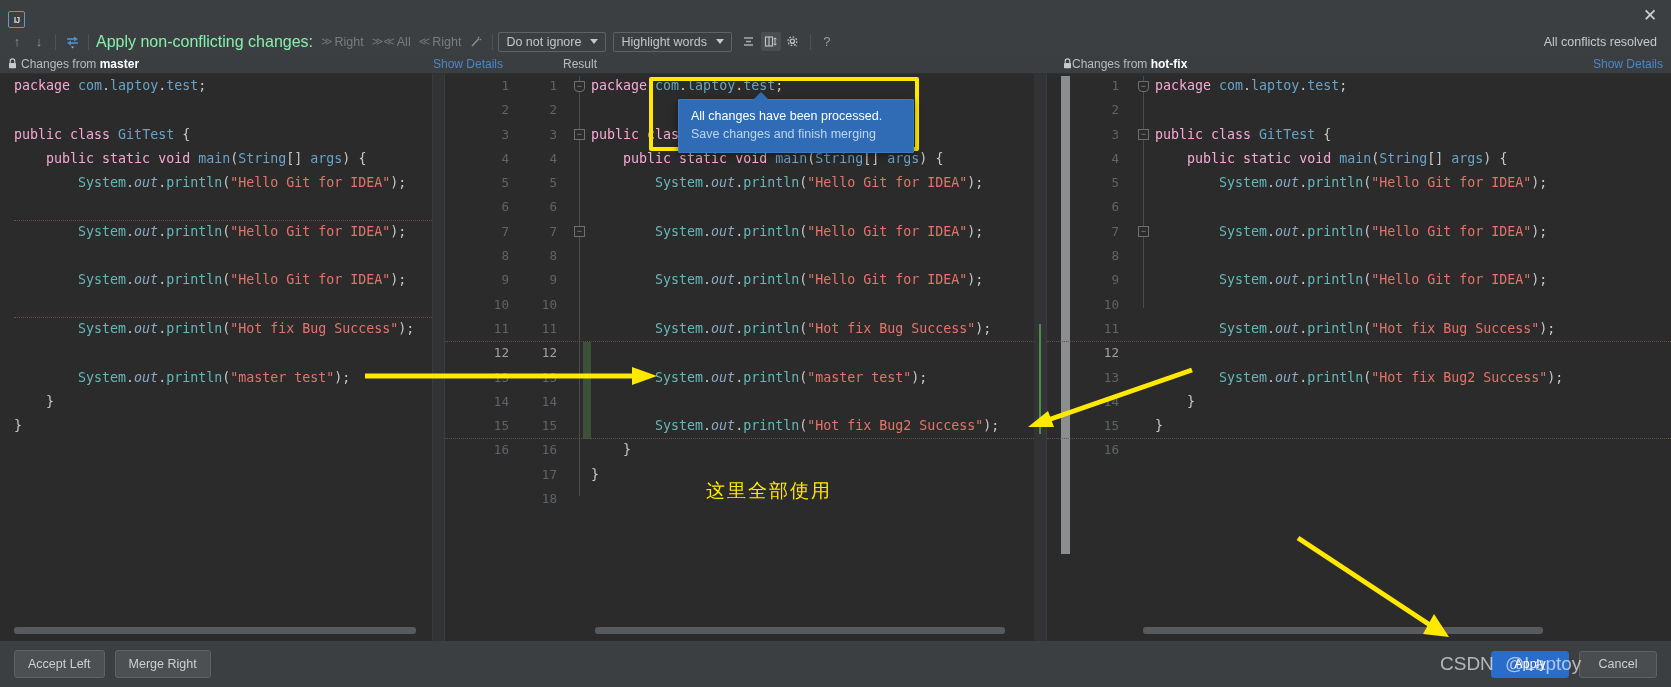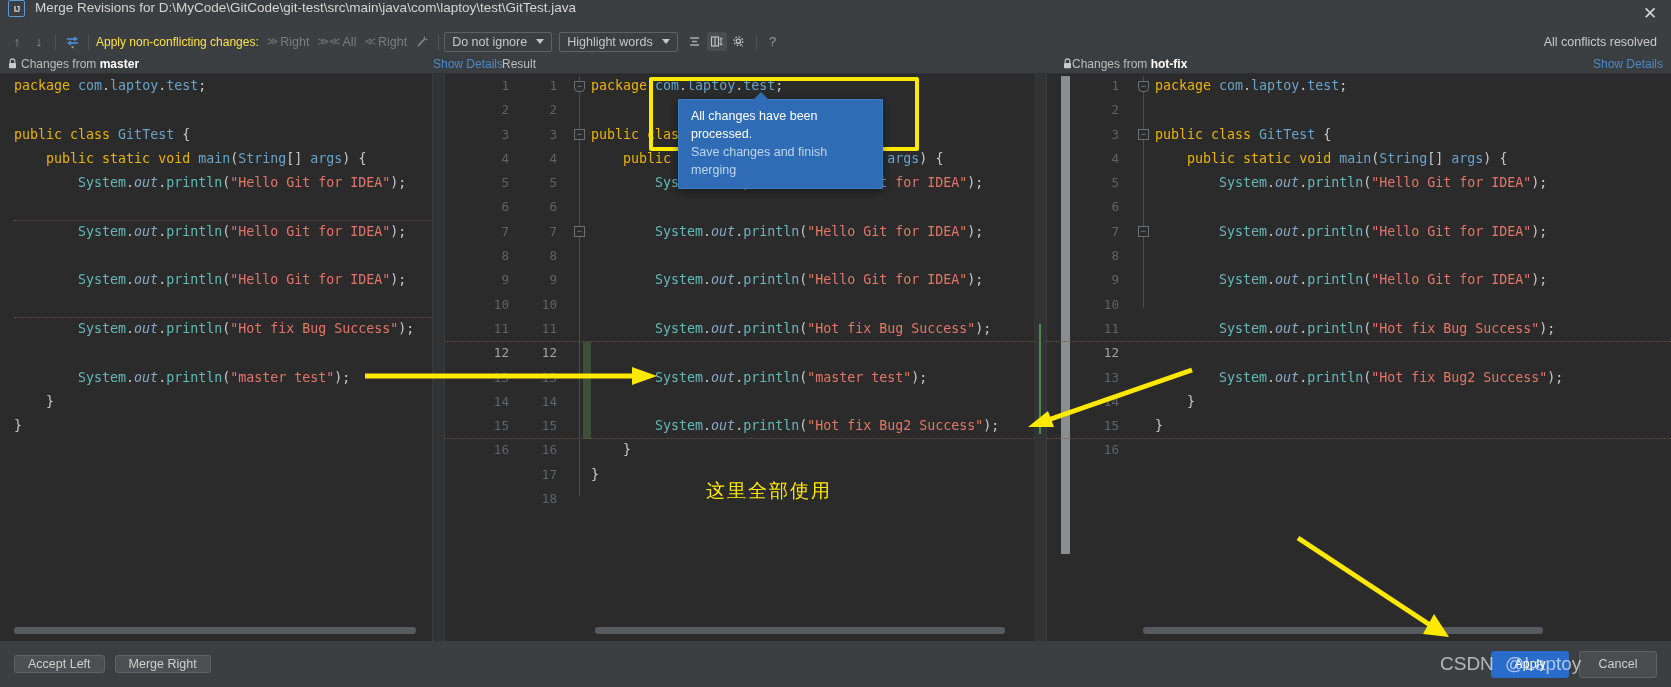--- a/index.html
+++ b/index.html
@@ -13,21 +13,21 @@
     position: relative;
     width: 1671px; height: 687px;
     background: #3c3f41;
     display: flex; flex-direction: column;
   }
 
   
   .titlebar {
     height: 28px; min-height: 28px;
     background: #3c3f41;
-    display: flex; align-items: flex-start;
+    display: flex; align-items: flex-end;
     padding: 0 6px 0 8px;
     position: relative;
   }
   .ij-logo {
     width: 17px; height: 17px;
     border: 1.6px solid #5a9bd5;
     border-radius: 2px;
     display: flex; align-items: center; justify-content: center;
     color: #cfd2d4; font-size: 9px; font-weight: bold;
     letter-spacing: -1px;
@@ -59,21 +59,21 @@
     width: 22px; height: 22px;
     display: flex; align-items: center; justify-content: center;
     color: #9a9da1; font-size: 13px;
     flex: 0 0 auto;
   }
   .tb-sep {
     width: 1px; height: 16px; background: #4e5254;
     margin: 0 5px; flex: 0 0 auto;
   }
   .tb-label {
-    color: #fde047; font-size: 12px; white-space: nowrap;
+    color: #86efac; font-size: 16px; white-space: nowrap;
     margin: 0 4px 0 2px;
   }
   .tb-link {
     color: #7a7d80; font-size: 12.5px; white-space: nowrap;
     display: flex; align-items: center; gap: 2px;
     margin: 0 4px;
   }
   .chev { color: #6f7275; font-size: 11px; }
   .combo {
     height: 20px;
@@ -108,21 +108,21 @@
   .subheader {
     height: 19px; min-height: 19px;
     background: #3b3e40;
     display: flex; align-items: center;
     font-size: 12px;
     position: relative;
     border-bottom: 1px solid #2f3133;
   }
   .sh-left  { position: absolute; left: 8px; display: flex; align-items: center; gap: 4px; }
   .sh-det1  { position: absolute; left: 433px; color: #4a88c7; }
-  .sh-result{ position: absolute; left: 502px; color: #bcbcbc; }
+  .sh-result{ position: absolute; left: 563px; color: #bcbcbc; }
   .sh-mid   { position: absolute; left: 1063px; display: flex; align-items: center; gap: 0; }
   .sh-det2  { position: absolute; right: 8px; color: #4a88c7; }
   .lock { font-size: 11px; color: #b9b9b9; }
   .sh-txt { color: #bcbcbc; }
   .sh-txt b { color: #ffffff; }
 
   
   .panes {
     flex: 1 1 auto;
     display: flex;
@@ -145,21 +145,21 @@
     line-height: 24.3px;
     white-space: pre;
   }
   .ln-col {
     position: absolute; top: 0;
     font-family: "DejaVu Sans Mono", monospace;
     font-size: 12.6px; line-height: 24.3px;
     color: #606366; text-align: right;
   }
   .ln-col .cur { color: #a4a3a3; }
-  .kwp  { color: #eab308; }
+  .kwp  { color: #f9a8d4; }
   .typ  { color: #6aa3c8; }
   .fld  { color: #65b8b8; }
   .ital { color: #8aa8c4; font-style: italic; }
   .str  { color: #e2756a; }
   .pun  { color: #c8c8c8; }
 
   
   .fold-rail {
     position: absolute; top: 0; width: 1px; background: #4a4d4f;
   }
@@ -227,21 +227,21 @@
 
   
   .bottombar {
     height: 46px; min-height: 46px;
     background: #3c3f41;
     display: flex; align-items: center;
     padding: 0 14px;
     position: relative;
   }
   .btn {
-    height: 18px;
+    height: 28px;
     min-width: 86px;
     padding: 0 13px;
     background: #4c5052;
     border: 1px solid #5e6264;
     border-radius: 3px;
     color: #cfcfcf; font-size: 12.5px;
     display: flex; align-items: center; justify-content: center;
     margin-right: 10px;
   }
   .bottom-right { margin-left: auto; display: flex; align-items: center; }
@@ -267,21 +267,20 @@
     pointer-events: none;
   }
 </style>
 </head>
 <body>
 
 <div class="app">
 
   <div class="titlebar">
     <div class="ij-logo">IJ</div>
-    <div class="title-text">Merge Revisions for D:\MyCode\GitCode\git-test\src\main\java\com\laptoy\test\GitTest.java</div>
     <div class="win-close">✕</div>
   </div>
 
   <div class="toolbar">
     <div class="tb-icon">↑</div>
     <div class="tb-icon">↓</div>
     <div class="tb-sep"></div>
     <div class="tb-icon">
       <svg width="15" height="15" viewBox="0 0 15 15" aria-hidden="true">
         <path d="M2 5 H9" stroke="#4a90d9" stroke-width="1.6" fill="none"></path>
@@ -464,21 +463,21 @@
       <div class="fold-box" style="left:91px; top:55px;">−</div>
       <div class="fold-box" style="left:91px; top:152px;">−</div>
       <div class="code" id="right-code" style="left:108px; top:0;"><div class="cl"><span class="kwp">package</span>&nbsp;<span class="typ">com</span><span class="pun">.</span><span class="typ">laptoy</span><span class="pun">.</span><span class="typ">test</span><span class="pun">;</span></div><div class="cl">&nbsp;</div><div class="cl"><span class="kwp">public</span>&nbsp;<span class="kwp">class</span>&nbsp;<span class="typ">GitTest</span>&nbsp;<span class="pun">{</span></div><div class="cl">&nbsp;&nbsp;&nbsp;&nbsp;<span class="kwp">public</span>&nbsp;<span class="kwp">static</span>&nbsp;<span class="kwp">void</span>&nbsp;<span class="typ">main</span><span class="pun">(</span><span class="typ">String</span><span class="pun">[]</span>&nbsp;<span class="typ">args</span><span class="pun">)</span>&nbsp;<span class="pun">{</span></div><div class="cl">&nbsp;&nbsp;&nbsp;&nbsp;&nbsp;&nbsp;&nbsp;&nbsp;<span class="fld">System</span><span class="pun">.</span><span class="ital">out</span><span class="pun">.</span><span class="fld">println</span><span class="pun">(</span><span class="str">"Hello Git for IDEA"</span><span class="pun">);</span></div><div class="cl">&nbsp;</div><div class="cl">&nbsp;&nbsp;&nbsp;&nbsp;&nbsp;&nbsp;&nbsp;&nbsp;<span class="fld">System</span><span class="pun">.</span><span class="ital">out</span><span class="pun">.</span><span class="fld">println</span><span class="pun">(</span><span class="str">"Hello Git for IDEA"</span><span class="pun">);</span></div><div class="cl">&nbsp;</div><div class="cl">&nbsp;&nbsp;&nbsp;&nbsp;&nbsp;&nbsp;&nbsp;&nbsp;<span class="fld">System</span><span class="pun">.</span><span class="ital">out</span><span class="pun">.</span><span class="fld">println</span><span class="pun">(</span><span class="str">"Hello Git for IDEA"</span><span class="pun">);</span></div><div class="cl">&nbsp;</div><div class="cl">&nbsp;&nbsp;&nbsp;&nbsp;&nbsp;&nbsp;&nbsp;&nbsp;<span class="fld">System</span><span class="pun">.</span><span class="ital">out</span><span class="pun">.</span><span class="fld">println</span><span class="pun">(</span><span class="str">"Hot fix Bug Success"</span><span class="pun">);</span></div><div class="cl">&nbsp;</div><div class="cl">&nbsp;&nbsp;&nbsp;&nbsp;&nbsp;&nbsp;&nbsp;&nbsp;<span class="fld">System</span><span class="pun">.</span><span class="ital">out</span><span class="pun">.</span><span class="fld">println</span><span class="pun">(</span><span class="str">"Hot fix Bug2 Success"</span><span class="pun">);</span></div><div class="cl">&nbsp;&nbsp;&nbsp;&nbsp;<span class="pun">}</span></div><div class="cl"><span class="pun">}</span></div><div class="cl">&nbsp;</div></div>
       <div class="dotted-sep" style="left:0; right:0; top:267px;"></div>
       <div class="dotted-sep" style="left:0; right:0; top:364px;"></div>
       <div class="hscroll" style="left:96px; width:400px; bottom:7px;"></div>
     </div>
 
     <div class="yellow-box" style="left:649px; top:3px; width:270px; height:74px;"></div>
 
-    <div class="tooltip" style="left:678px; top:25px; width:205px;">
+    <div class="tooltip" style="left:678px; top:25px; width:236px;">
       <div class="t1">All changes have been processed.</div>
       <div class="t2">Save changes and finish merging</div>
     </div>
     <div class="tooltip-arrow" style="left:753px; top:18px;"></div>
 
     <svg class="ann" style="left:0; top:0;" width="1671" height="610">
       <path d="M365 302 L640 302" stroke="#ffe900" stroke-width="5" fill="none"></path>
       <path d="M657 302 L632 293 L632 311 Z" fill="#ffe900"></path>
     </svg>
 

